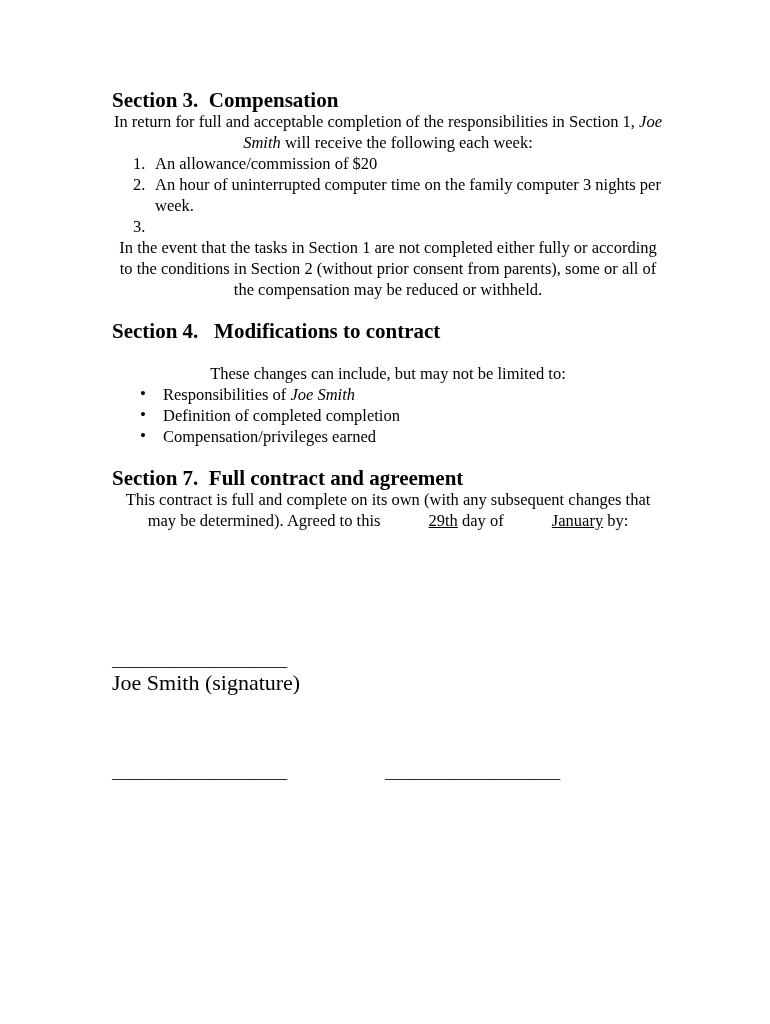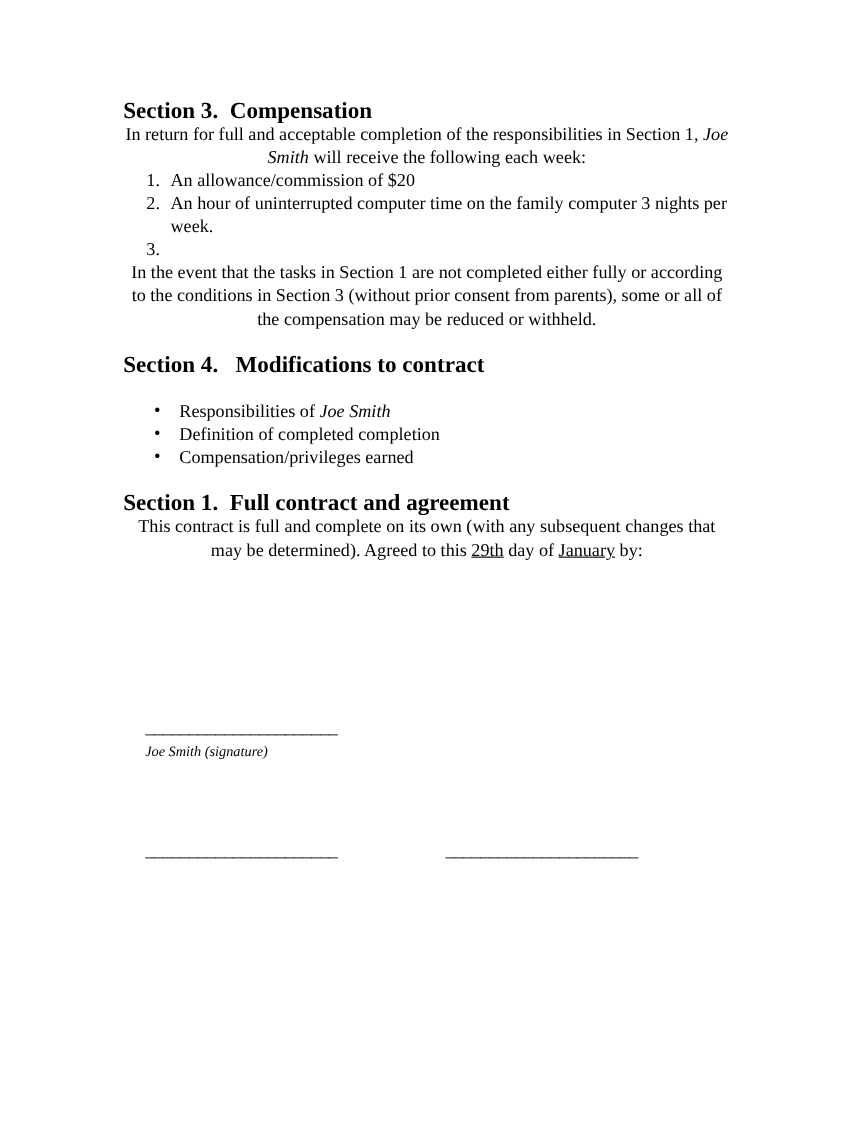--- a/index.html
+++ b/index.html
@@ -82,38 +82,37 @@
     position: absolute;
     left: 28px;
     top: -1px;
     font-size: 17px;
   }
   .it {
     font-style: italic;
   }
   .ul-text {
     text-decoration: underline;
+    margin-left: 44px;
   }
   .sig-block {
     position: absolute;
     left: 112px;
     width: 560px;
-    margin-left: 20px;
   }
   .sig-line {
     font-size: 16.5px;
     line-height: 21px;
     letter-spacing: -0.3px;
     white-space: pre;
     font-family: "Liberation Serif", "DejaVu Serif", serif;
   }
   .sig-name {
-    font-size: 13px;
-    line-height: 21px;
-    font-style: italic;
+    font-size: 22px;
+    line-height: 21px;
     margin-top: 1px;
   }
   .sig-row {
     position: relative;
     height: 46px;
   }
   .sig-col-left {
     position: absolute;
     left: 0;
     top: 0;
@@ -146,48 +145,49 @@
         <span class="marker">2.</span>
         <span>An hour of uninterrupted computer time on the family computer 3 nights per week.</span>
       </li>
       <li>
         <span class="marker">3.</span>
       </li>
     </ol>
 
     <div class="spacer"></div>
 
-    <p class="para">In the event that the tasks in Section 1 are not completed either fully or according to the conditions in Section 3 (without prior consent from parents), some or all of the compensation may be reduced or withheld.</p>
+    <p class="para">In the event that the tasks in Section 1 are not completed either fully or according to the conditions in Section 2 (without prior consent from parents), some or all of the compensation may be reduced or withheld.</p>
 
     <div class="spacer"></div>
 
     <h2 class="section-heading">Section 4.   Modifications to contract</h2>
 
 
     <div class="spacer"></div>
 
+    <p class="para">These changes can include, but may not be limited to:</p>
 
     <ul class="bulleted">
       <li>
         <span class="marker">•</span>
         <span>Responsibilities of </span><span class="it">Joe Smith</span>
       </li>
       <li>
         <span class="marker">•</span>
         <span>Definition of completed completion</span>
       </li>
       <li>
         <span class="marker">•</span>
         <span>Compensation/privileges earned</span>
       </li>
     </ul>
 
     <div class="spacer"></div>
 
-    <h2 class="section-heading">Section 1.  Full contract and agreement</h2>
+    <h2 class="section-heading">Section 7.  Full contract and agreement</h2>
 
     <p class="para"><span>This contract is full and complete on its own (with any subsequent changes that may be determined).  Agreed to this </span><span class="ul-text">29th</span><span> day of </span><span class="ul-text">January</span><span> by:</span></p>
 
   </div>
 
   <div class="sig-block" style="top:650px;">
     <div class="sig-line">______________________</div>
     <div class="sig-name">Joe Smith (signature)</div>
   </div>
 

